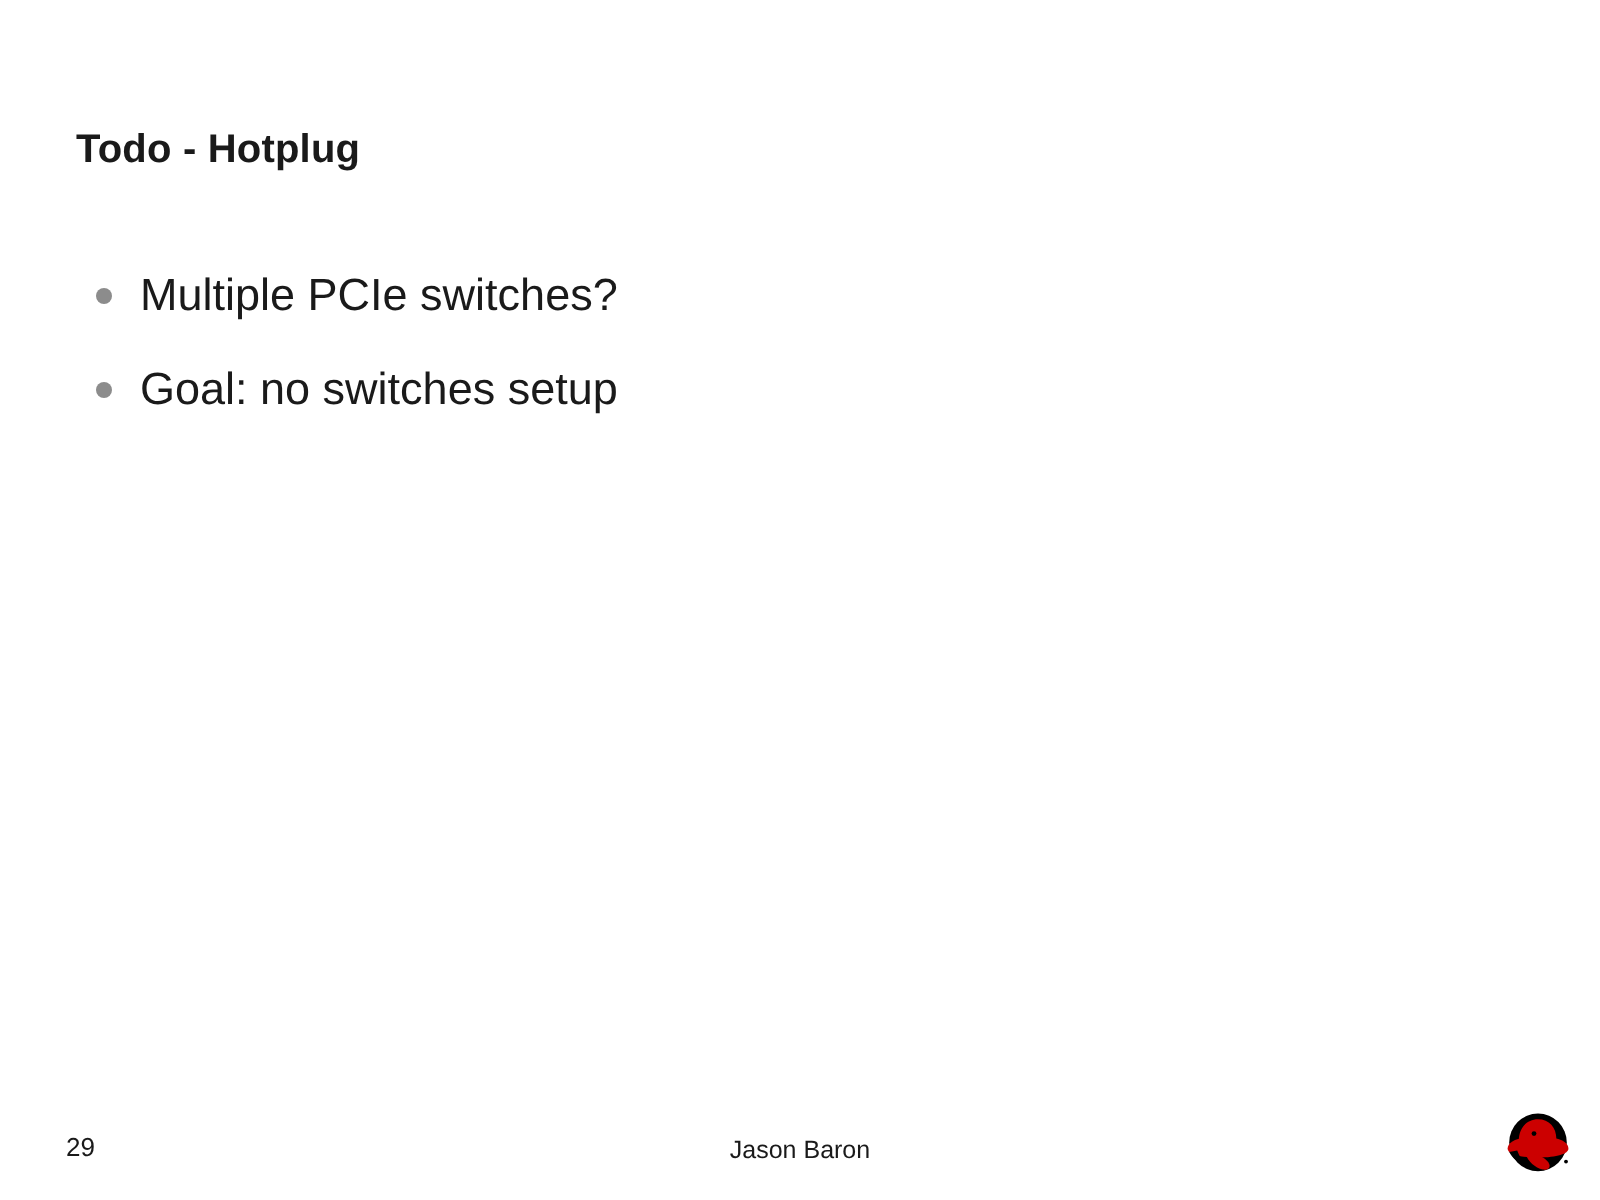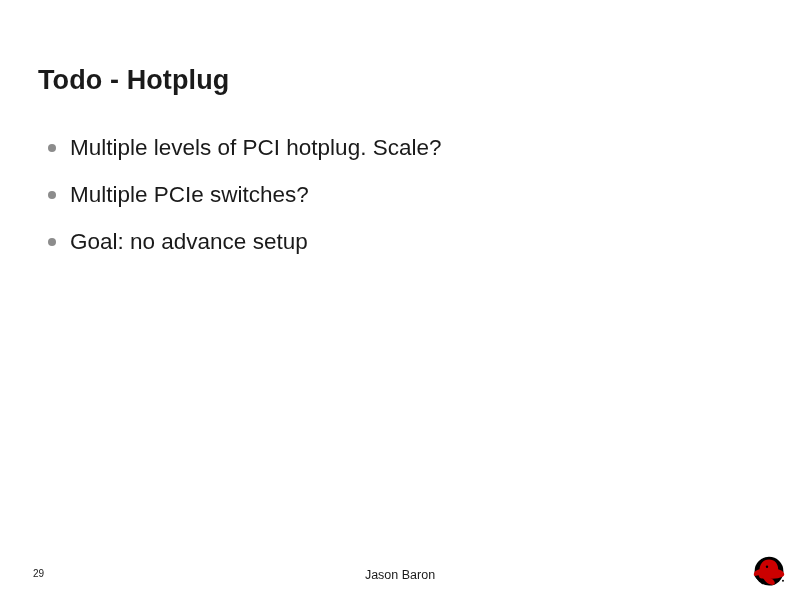--- a/index.html
+++ b/index.html
@@ -16,21 +16,21 @@
     height: 600px;
     background: #ffffff;
     overflow: hidden;
   }
 
   
   .slide-title {
     position: absolute;
     left: 38px;
     top: 46px;
-    font-size: 27px;
+    font-size: 20px;
     font-weight: bold;
     color: #1a1a1a;
     letter-spacing: 0.1px;
     line-height: 32px;
     white-space: nowrap;
   }
 
   
   .bullet-list {
     position: absolute;
@@ -63,21 +63,21 @@
     color: #1a1a1a;
     line-height: 27px;
     white-space: nowrap;
   }
 
   
   .footer-page-number {
     position: absolute;
     left: 33px;
     top: 566px;
-    font-size: 10px;
+    font-size: 13px;
     color: #1a1a1a;
     line-height: 16px;
   }
   .footer-author {
     position: absolute;
     left: 0;
     right: 0;
     top: 567px;
     text-align: center;
     font-size: 12.5px;
@@ -103,29 +103,25 @@
 </head>
 <body>
 
 <div class="slide">
 
   <h1 class="slide-title">Todo - Hotplug</h1>
 
   <ul class="bullet-list">
     <li class="bullet-item">
       <span class="bullet-marker"></span>
-      <span class="bullet-text">Multiple levels of PCI hotplug. Scale?</span>
-    </li>
-    <li class="bullet-item">
-      <span class="bullet-marker"></span>
       <span class="bullet-text">Multiple PCIe switches?</span>
     </li>
     <li class="bullet-item">
       <span class="bullet-marker"></span>
-      <span class="bullet-text">Goal: no advance setup</span>
+      <span class="bullet-text">Goal: no switches setup</span>
     </li>
   </ul>
 
   <div class="footer-page-number">29</div>
 
   <div class="footer-author">Jason Baron</div>
 
   <div class="footer-logo">
     <svg viewBox="0 0 100 100" xmlns="http://www.w3.org/2000/svg" aria-hidden="true">
 

